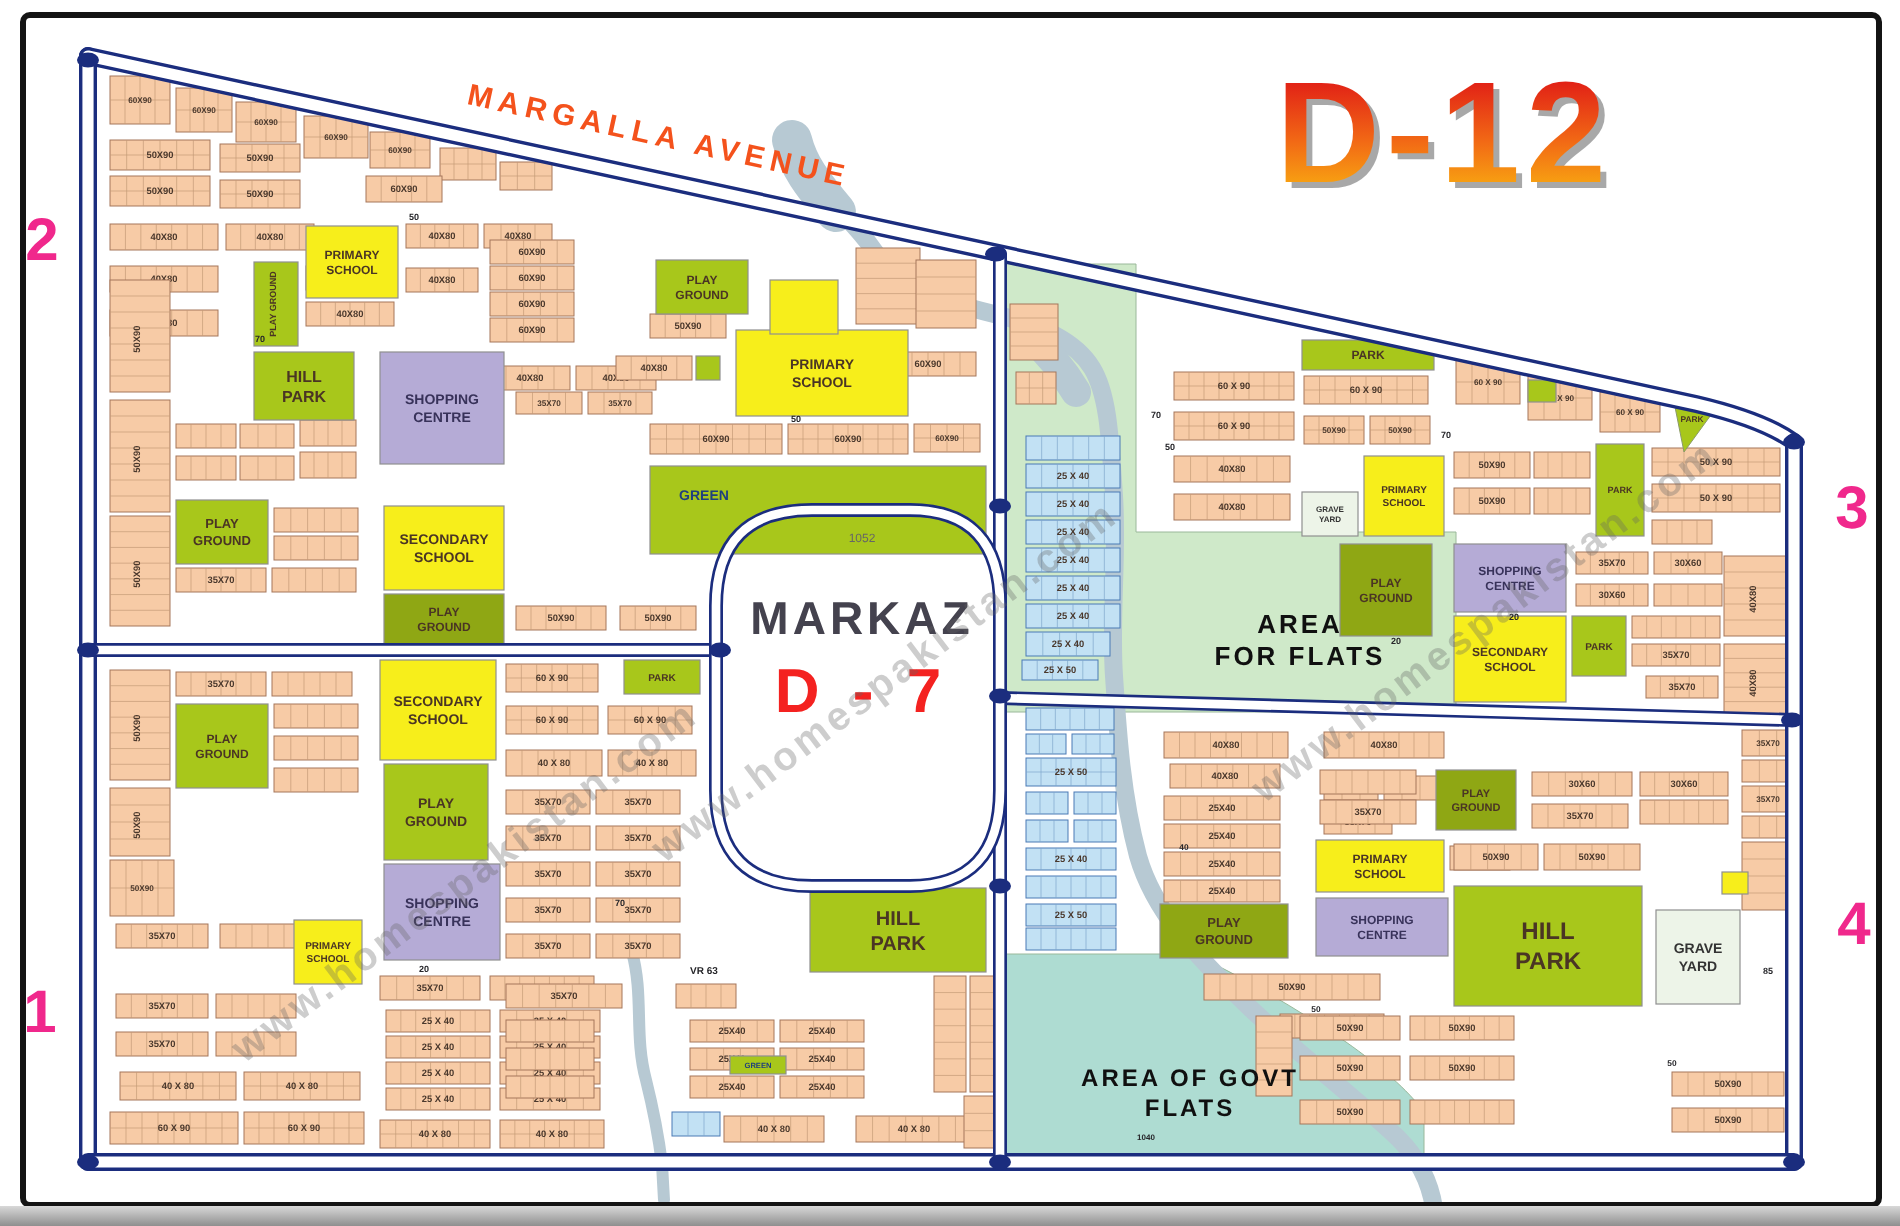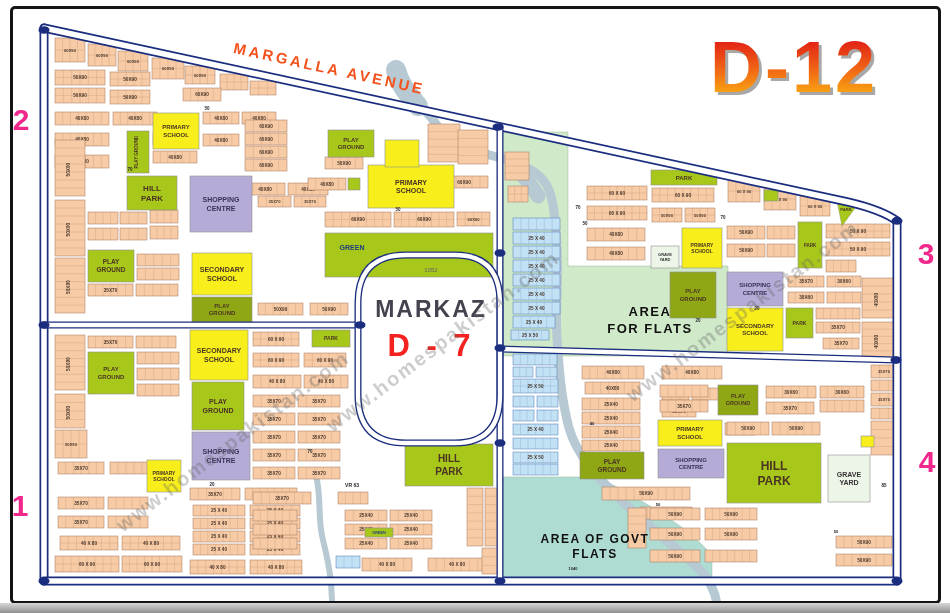--- a/index.html
+++ b/index.html
@@ -4,21 +4,21 @@
 <style>
   html,body{margin:0;padding:0;background:#ffffff;}
   #stage{position:relative;width:950px;height:613px;overflow:hidden;background:#fff;
          font-family:"Liberation Sans",sans-serif;}
   #frame{position:absolute;left:10px;top:6px;width:925px;height:592px;border:3px solid #141414;
          border-radius:5px;pointer-events:none;}
   #scan-edge{position:absolute;left:0;top:603px;width:950px;height:10px;
              background:linear-gradient(180deg,#d8d8d8,#8f8f8f);}
   svg{position:absolute;left:0;top:0;}
   svg text{font-family:"Liberation Sans",sans-serif;}
-  #title{position:absolute;left:638px;top:26px;width:240px;text-align:right;
+  #title{position:absolute;left:638px;top:26px;width:240px;text-align:left;
          font-size:72px;font-weight:bold;letter-spacing:3px;
          background:linear-gradient(180deg,#e01b16 15%,#f26a15 55%,#f9b011 88%);
          -webkit-background-clip:text;background-clip:text;color:transparent;
          filter:drop-shadow(3px 3px 0 #a8a8a8);}
   #avenue{position:absolute;left:234px;top:39px;transform:rotate(12.3deg);
           transform-origin:left center;font-size:15px;font-weight:bold;
           letter-spacing:3px;color:#f4521c;white-space:nowrap;}
   .wm{position:absolute;font-size:20px;font-weight:bold;color:rgba(100,100,100,.32);
       letter-spacing:2px;transform:rotate(-37deg);white-space:nowrap;pointer-events:none;}
   #mk{position:absolute;left:366px;top:296px;width:130px;text-align:center;}

